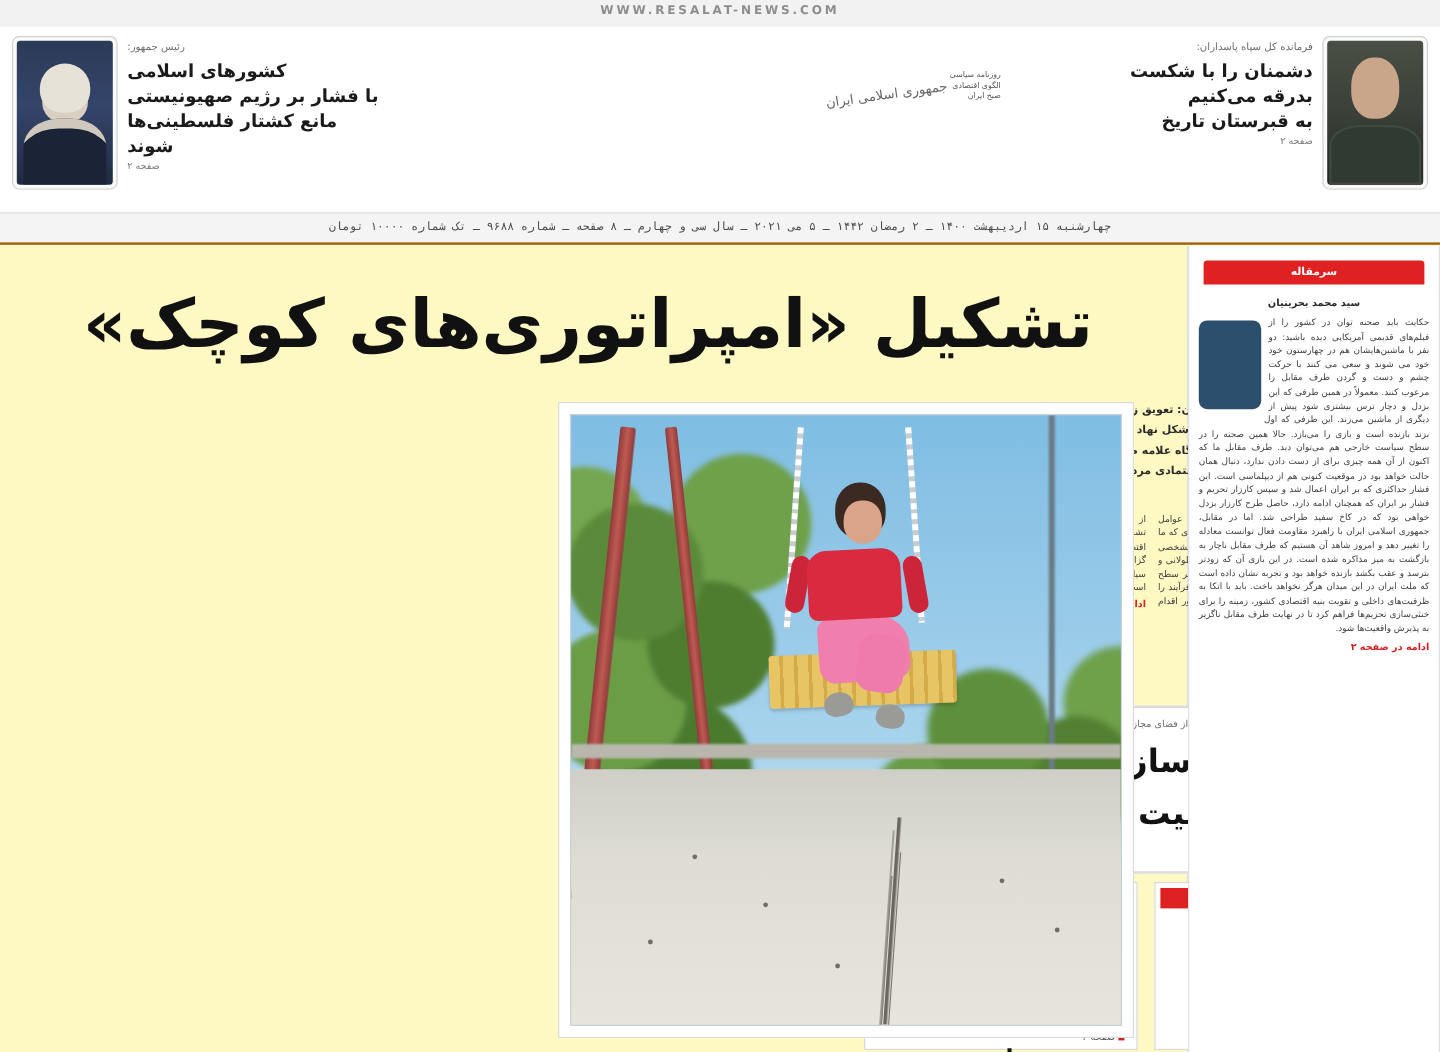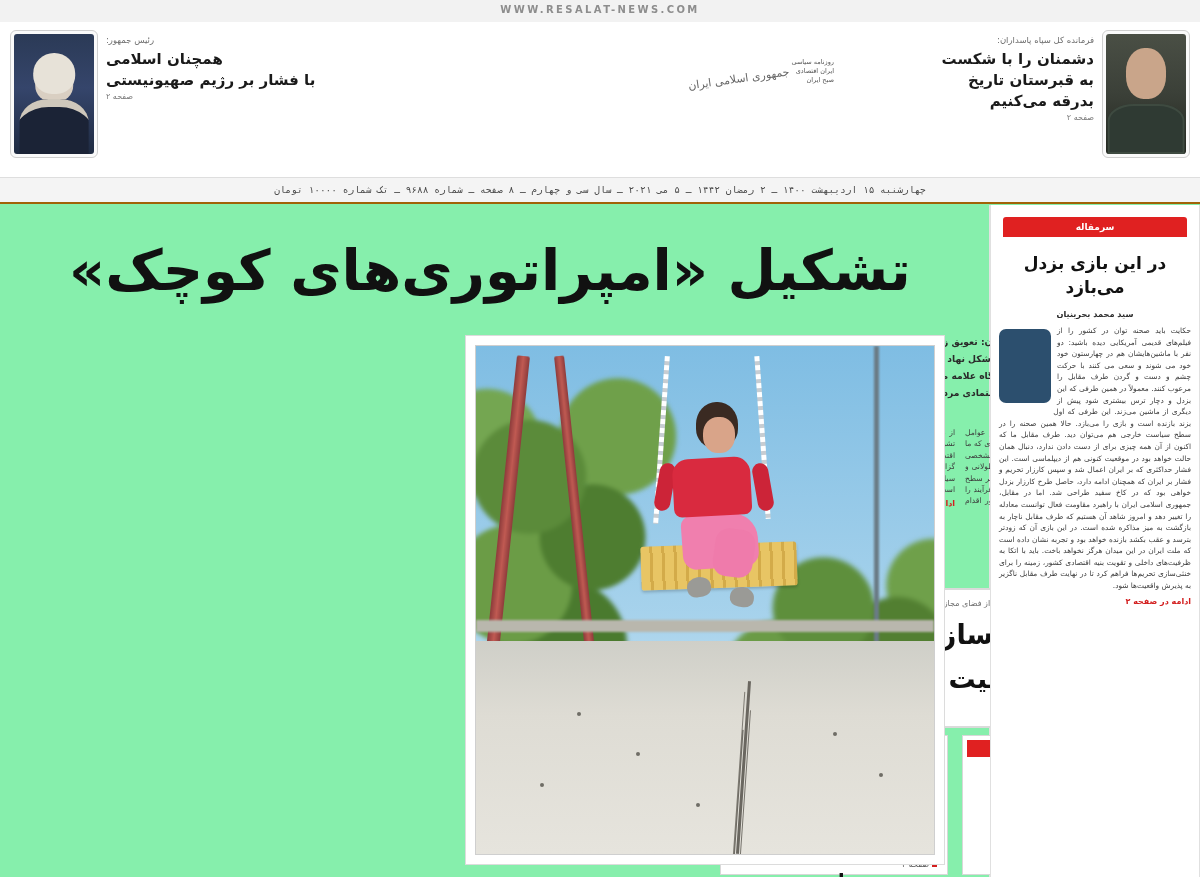--- a/index.html
+++ b/index.html
@@ -10,21 +10,21 @@
   }
   body {
     font-family: "DejaVu Sans", "Liberation Sans", sans-serif;
     direction: rtl;
   }
   .page {
     position: relative;
     width: 1200px;
     height: 877px;
     margin: 0 auto;
-    background: #86efac;
+    background: #fef9c3;
     overflow: hidden;
     box-sizing: border-box;
   }
 
   
   .url-strip {
     position: absolute;
     top: 0; left: 0;
     width: 1200px;
     height: 22px;
@@ -716,44 +716,45 @@
   </div>
 
   <div class="masthead">
 
     <div class="teaser teaser-left">
       <div class="teaser-photo">
         <div class="inner portrait-rouhani"></div>
       </div>
       <div class="teaser-text">
         <div class="teaser-kicker">رئیس جمهور:</div>
-        <div class="teaser-head">همچنان اسلامی</div>
+        <div class="teaser-head">کشورهای اسلامی</div>
         <div class="teaser-head">با فشار بر رژیم صهیونیستی</div>
+        <div class="teaser-head">مانع کشتار فلسطینی‌ها شوند</div>
         <div class="teaser-page">صفحه ۲</div>
       </div>
     </div>
 
     <div class="logo-wrap">
       <div class="logo-sub">جمهوری اسلامی ایران</div>
       <div class="logo-desc">
         <div>روزنامه سیاسی</div>
-        <div>ایران اقتصادی</div>
+        <div>الگوی اقتصادی</div>
         <div>صبح ایران</div>
       </div>
     </div>
 
     <div class="teaser teaser-right">
       <div class="teaser-photo">
         <div class="inner portrait-commander"></div>
       </div>
       <div class="teaser-text">
         <div class="teaser-kicker">فرمانده کل سپاه پاسداران:</div>
         <div class="teaser-head">دشمنان را با شکست</div>
+        <div class="teaser-head">بدرقه می‌کنیم</div>
         <div class="teaser-head">به قبرستان تاریخ</div>
-        <div class="teaser-head">بدرقه می‌کنیم</div>
         <div class="teaser-page">صفحه ۲</div>
       </div>
     </div>
   </div>
 
   <div class="date-bar">
     <div class="date-line">چهارشنبه ۱۵ اردیبهشت ۱۴۰۰ ـ ۲ رمضان ۱۴۴۲ ـ ۵ می ۲۰۲۱ ـ سال سی و چهارم ـ ۸ صفحه ـ شماره ۹۶۸۸ ـ تک شماره ۱۰۰۰۰ تومان</div>
   </div>
 
   <div class="main">
@@ -845,21 +846,20 @@
         <div class="ph-speck" style="left:35%;top:80%"></div>
         <div class="ph-speck" style="left:14%;top:86%"></div>
         <div class="ph-speck" style="left:78%;top:76%"></div>
         <div class="ph-speck" style="left:88%;top:84%"></div>
         <div class="ph-speck" style="left:48%;top:90%"></div>
       </div>
     </div>
 
     <div class="sidebar">
       <div class="sb-banner">سرمقاله</div>
-      <div class="sb-head">در این بازی بزدل می‌بازد</div>
       <div class="sb-byline">سید محمد بحرینیان</div>
       <div class="sb-body">
         <span class="sb-photo">
           <span class="portrait-author"></span>
         </span>
         <span>حکایت باید صحنه توان در کشور را از فیلم‌های قدیمی آمریکایی دیده باشید: دو نفر با ماشین‌هایشان هم در چهارستون خود خود می شوند و سعی می کنند با حرکت چشم و دست و گردن طرف مقابل را مرعوب کنند. معمولاً در همین طرفی که این بزدل و دچار ترس بیشتری شود پیش از دیگری از ماشین می‌زند. این طرفی که اول بزند بازنده است و بازی را می‌بازد. حالا همین صحنه را در سطح سیاست خارجی هم می‌توان دید. طرف مقابل ما که اکنون از آن همه چیزی برای از دست دادن ندارد، دنبال همان حالت خواهد بود در موقعیت کنونی هم از دیپلماسی است. این فشار حداکثری که بر ایران اعمال شد و سپس کارزار تحریم و فشار بر ایران که همچنان ادامه دارد، حاصل طرح کارزار بزدل خواهی بود که در کاخ سفید طراحی شد. اما در مقابل، جمهوری اسلامی ایران با راهبرد مقاومت فعال توانست معادله را تغییر دهد و امروز شاهد آن هستیم که طرف مقابل ناچار به بازگشت به میز مذاکره شده است. در این بازی آن که زودتر بترسد و عقب بکشد بازنده خواهد بود و تجربه نشان داده است که ملت ایران در این میدان هرگز نخواهد باخت. باید با اتکا به ظرفیت‌های داخلی و تقویت بنیه اقتصادی کشور، زمینه را برای خنثی‌سازی تحریم‌ها فراهم کرد تا در نهایت طرف مقابل ناگزیر به پذیرش واقعیت‌ها شود.</span>
         <span class="sb-continue">ادامه در صفحه ۲</span>
       </div>
     </div>
 

